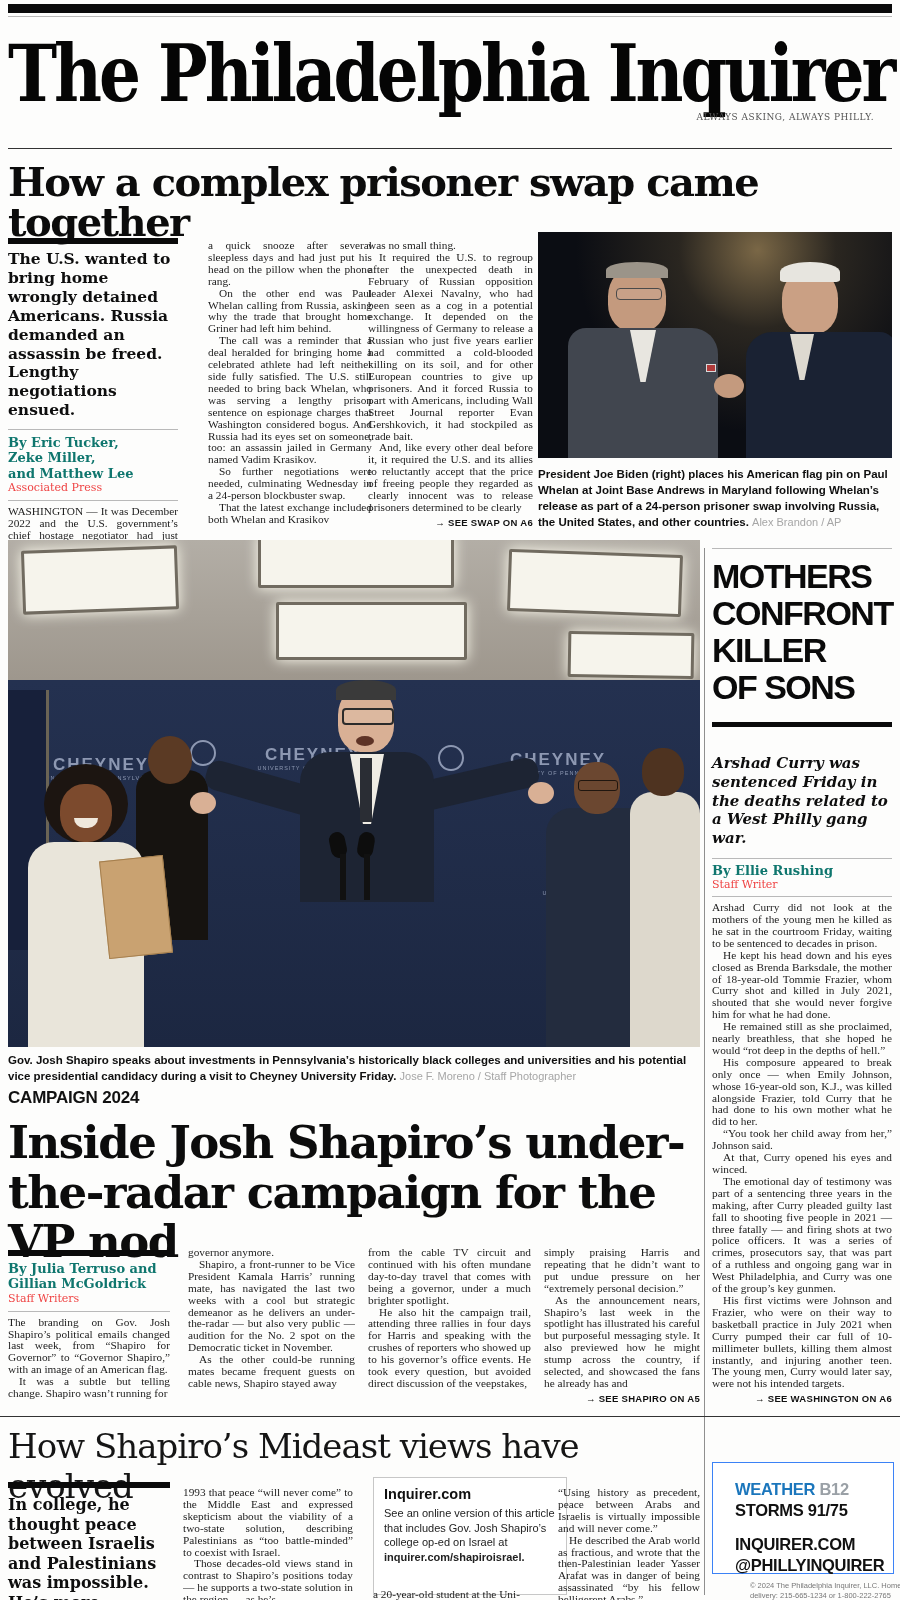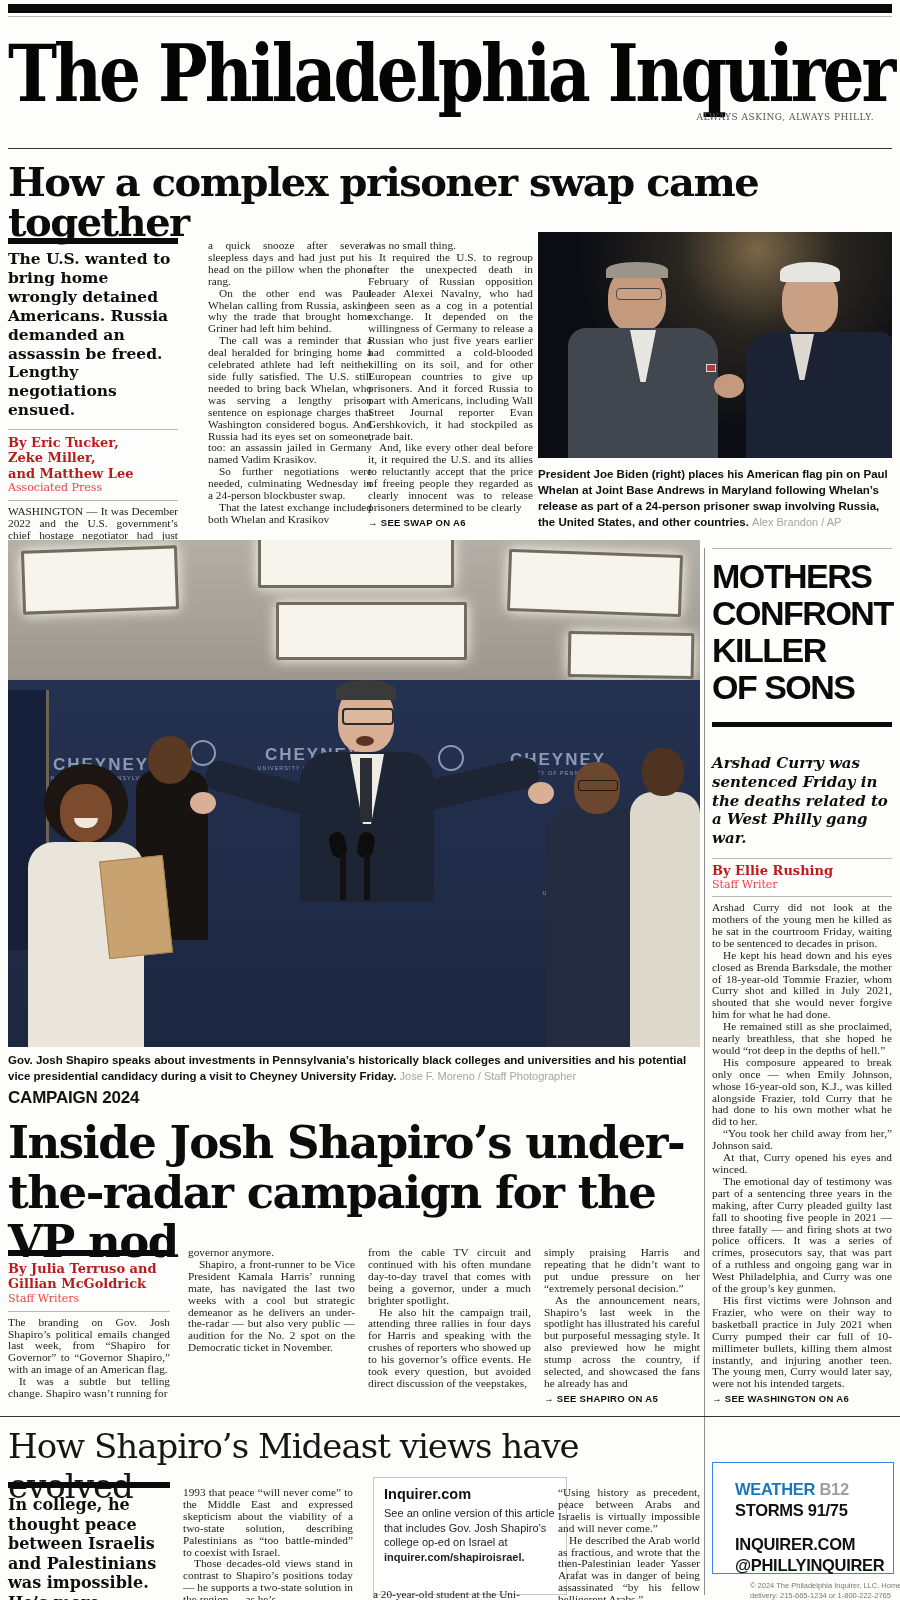--- a/index.html
+++ b/index.html
@@ -16,27 +16,27 @@
   .tagline{font-family:"DejaVu Serif",serif;font-size:9px;letter-spacing:.5px;color:#555;text-align:right;}
 
   .h1{font-family:"DejaVu Serif",serif;font-weight:bold;font-size:40px;letter-spacing:-1.5px;
       line-height:1.0;color:#0c0c0c;}
   .h2{font-family:"DejaVu Serif",serif;font-weight:bold;font-size:45px;letter-spacing:-1.5px;
       line-height:1.1;color:#0c0c0c;}
   .h3{font-family:"DejaVu Serif",serif;font-weight:normal;font-size:34px;letter-spacing:-1px;
       color:#151515;}
 
   .deck{font-family:"DejaVu Serif",serif;font-weight:bold;font-size:15.5px;line-height:1.22;color:#0e0e0e;}
-  .byline{font-family:"DejaVu Serif",serif;font-weight:bold;font-size:13px;line-height:1.18;white-space:pre-line;color:#b91c1c;}
+  .byline{font-family:"DejaVu Serif",serif;font-weight:bold;font-size:13px;line-height:1.18;white-space:pre-line;color:#0f766e;}
   .org{font-family:"DejaVu Serif",serif;font-size:11px;color:#ef4444;}
 
   .body-text p{margin:0;text-align:justify;font-size:11.3px;line-height:11.9px;color:#1c1c1c;}
   .body-text p + p{text-indent:11px;}
   .jump{font-family:"Liberation Sans",sans-serif;font-weight:bold;font-size:9.5px;
-        color:#111;margin-top:3px;letter-spacing:.3px;}
+        text-align:right;color:#111;margin-top:3px;letter-spacing:.3px;}
 
   .caption{font-family:"Liberation Sans",sans-serif;font-weight:bold;font-size:11.5px;
            line-height:1.4;color:#0f0f0f;}
   .credit{font-family:"Liberation Sans",sans-serif;font-weight:normal;font-size:11px;color:#a6a6a6;}
 
   .kicker{font-family:"Liberation Sans",sans-serif;font-weight:bold;font-size:17px;letter-spacing:-.2px;}
   .sb-head{font-family:"Liberation Sans",sans-serif;font-weight:900;font-size:34px;line-height:37px;
            letter-spacing:-1.5px;white-space:pre-line;color:#0a0a0a;}
   .sb-deck{font-family:"DejaVu Serif",serif;font-weight:bold;font-size:15px;line-height:1.25;color:#0e0e0e;}
 
@@ -236,20 +236,21 @@
     <div class="thinrule" style="margin-top:6px;"></div>
     <div class="body-text" style="margin-top:5px;">
       <p>The branding on Gov. Josh Shapiro’s political emails changed last week, from “Shapiro for Governor” to “Governor Shapiro,” with an image of an American flag.</p>
       <p>It was a subtle but telling change. Shapiro wasn’t running for</p>
     </div>
   </div>
 
   <div class="abs body-text" style="left:188px;top:1247px;width:167px;height:160px;overflow:hidden;">
     <p>governor anymore.</p>
     <p>Shapiro, a front-runner to be Vice President Kamala Harris’ running mate, has navigated the last two weeks with a cool but strategic demeanor as he delivers an under-the-radar — but also very public — audition for the No. 2 spot on the Democratic ticket in November.</p>
+    <p>As the other could-be running mates became frequent guests on cable news, Shapiro stayed away</p>
   </div>
 
   <div class="abs body-text" style="left:368px;top:1247px;width:163px;height:160px;overflow:hidden;">
     <p>from the cable TV circuit and continued with his often mundane day-to-day travel that comes with being a governor, under a much brighter spotlight.</p>
     <p>He also hit the campaign trail, attending three rallies in four days for Harris and speaking with the crushes of reporters who showed up to his governor’s office events. He took every question, but avoided direct discussion of the veepstakes,</p>
   </div>
 
   <div class="abs" style="left:544px;top:1247px;width:156px;">
     <div class="body-text">
       <p>simply praising Harris and repeating that he didn’t want to put undue pressure on her “extremely personal decision.”</p>

